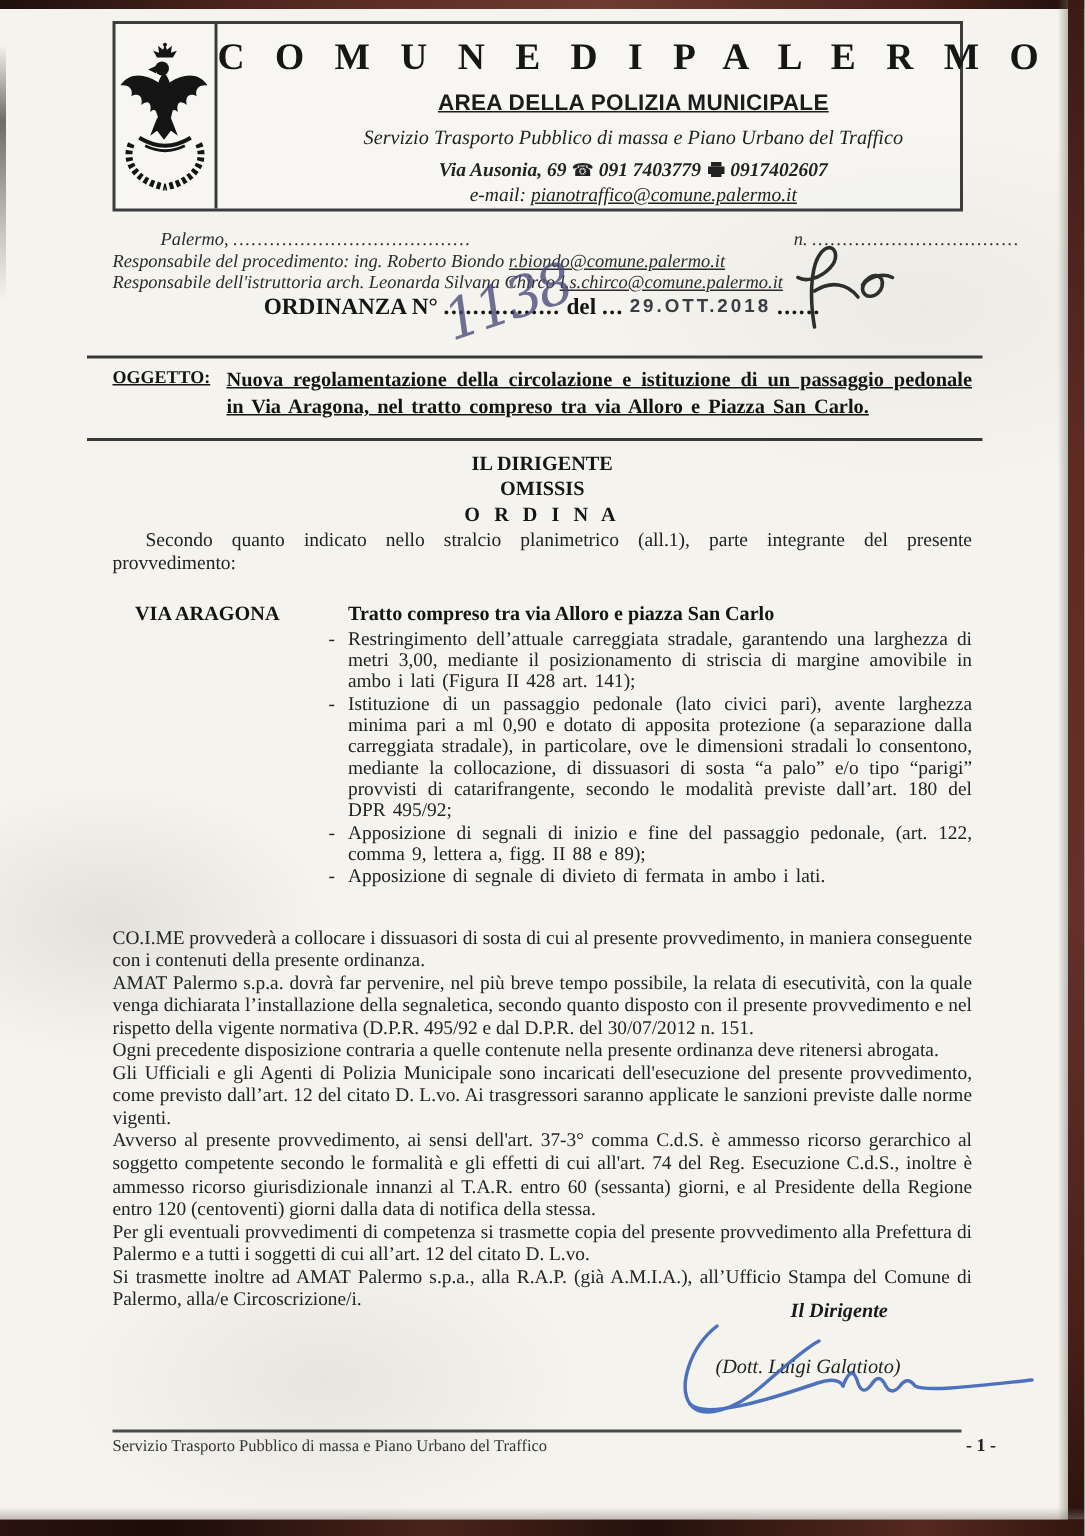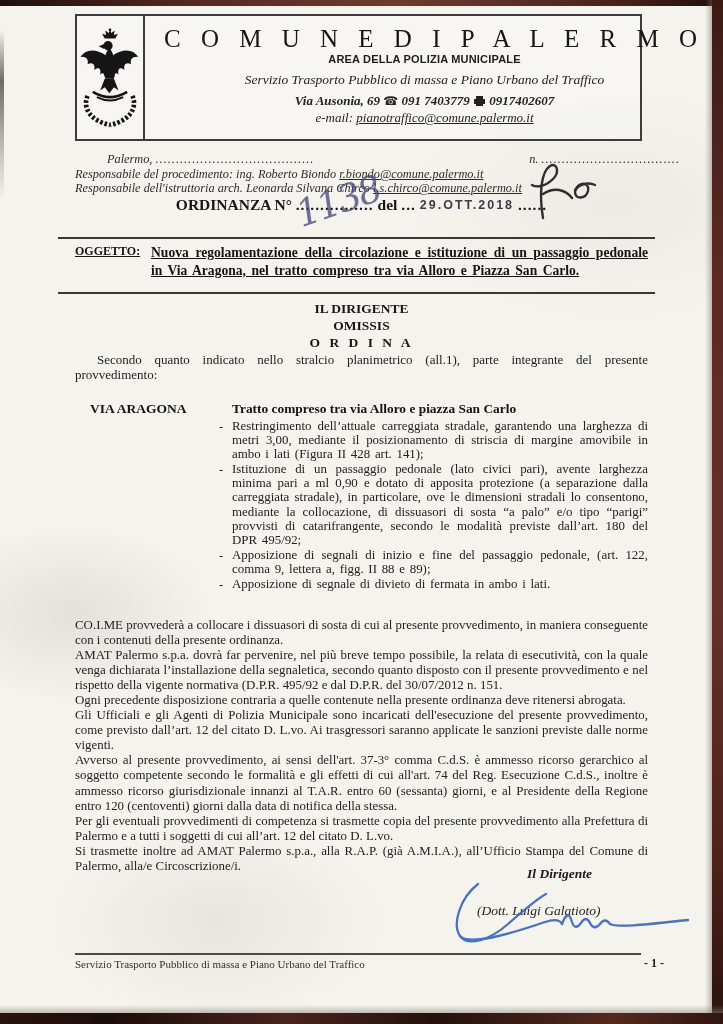--- a/index.html
+++ b/index.html
@@ -24,22 +24,22 @@
   .edge-bottom-shadow{position:absolute;left:0;right:0;bottom:11px;height:8px;
     background:linear-gradient(180deg,rgba(140,130,120,0),rgba(140,130,120,.5));}
   .edge-left-mark{position:absolute;left:0;top:30px;width:4px;height:170px;
     background:linear-gradient(180deg,rgba(40,35,30,0),rgba(40,35,30,.65) 30%,rgba(40,35,30,.25) 70%,rgba(40,35,30,0));}
 
   
   .lh-box{position:absolute;left:75px;top:14px;width:563px;height:123px;
     border:2px solid #3c3c3c;display:flex;background:rgba(255,255,255,.25);}
   .lh-logo-cell{width:88px;border-right:2px solid #3c3c3c;display:flex;align-items:center;justify-content:center;}
   .lh-text-cell{flex:1;text-align:center;padding-top:9px;}
-  .lh-title{font-weight:normal;font-size:25px;letter-spacing:7px;color:#161616;white-space:nowrap;padding-left:19px;}
-  .lh-sub{font-family:"Liberation Sans",sans-serif;font-weight:bold;font-size:11px;letter-spacing:.2px;color:#1c1c1c;margin-top:0;}
+  .lh-title{font-weight:bold;font-size:25px;letter-spacing:7px;color:#161616;white-space:nowrap;}
+  .lh-sub{font-family:"Liberation Sans",sans-serif;font-weight:bold;font-size:15px;letter-spacing:.2px;color:#1c1c1c;margin-top:7px;text-decoration:underline;}
   .lh-serv{font-style:italic;font-size:13.5px;margin-top:7px;color:#222;}
   .lh-addr{font-style:italic;font-size:13px;margin-top:5px;color:#222;font-weight:bold;}
   .lh-addr .glyph{font-family:"DejaVu Sans",sans-serif;font-weight:normal;font-size:12px;}
   .lh-mail{font-style:italic;font-size:13px;margin-top:1px;color:#222;}
   .lh-mail .mail{text-decoration:underline;}
 
   
   .meta{position:absolute;left:75px;width:573px;font-style:italic;font-size:12.3px;color:#2c2c2c;}
   .dots{letter-spacing:1px;}
   .m-right{position:absolute;right:0;top:0;}

